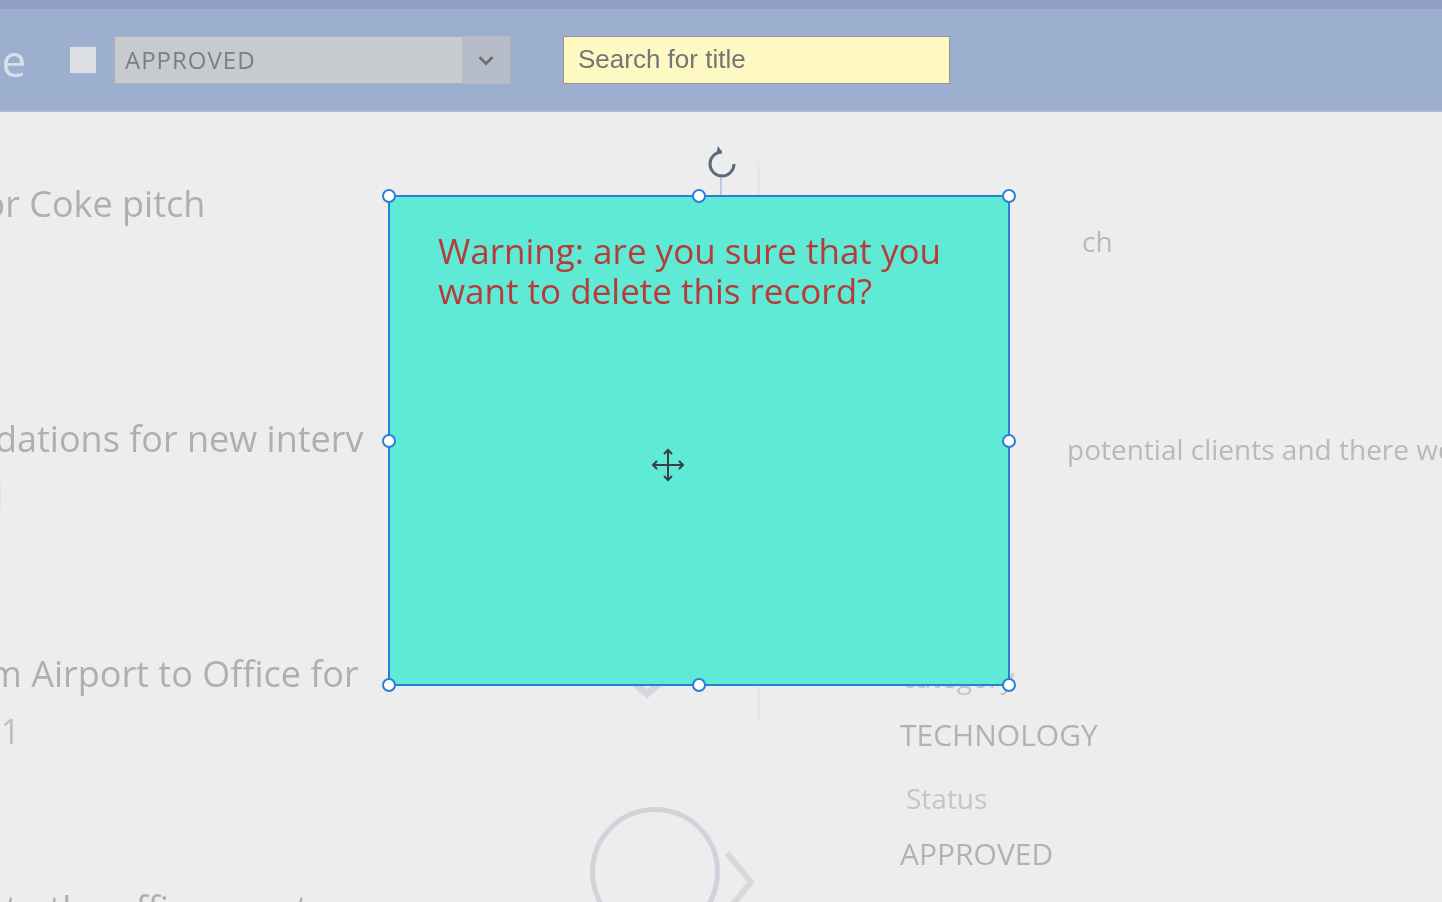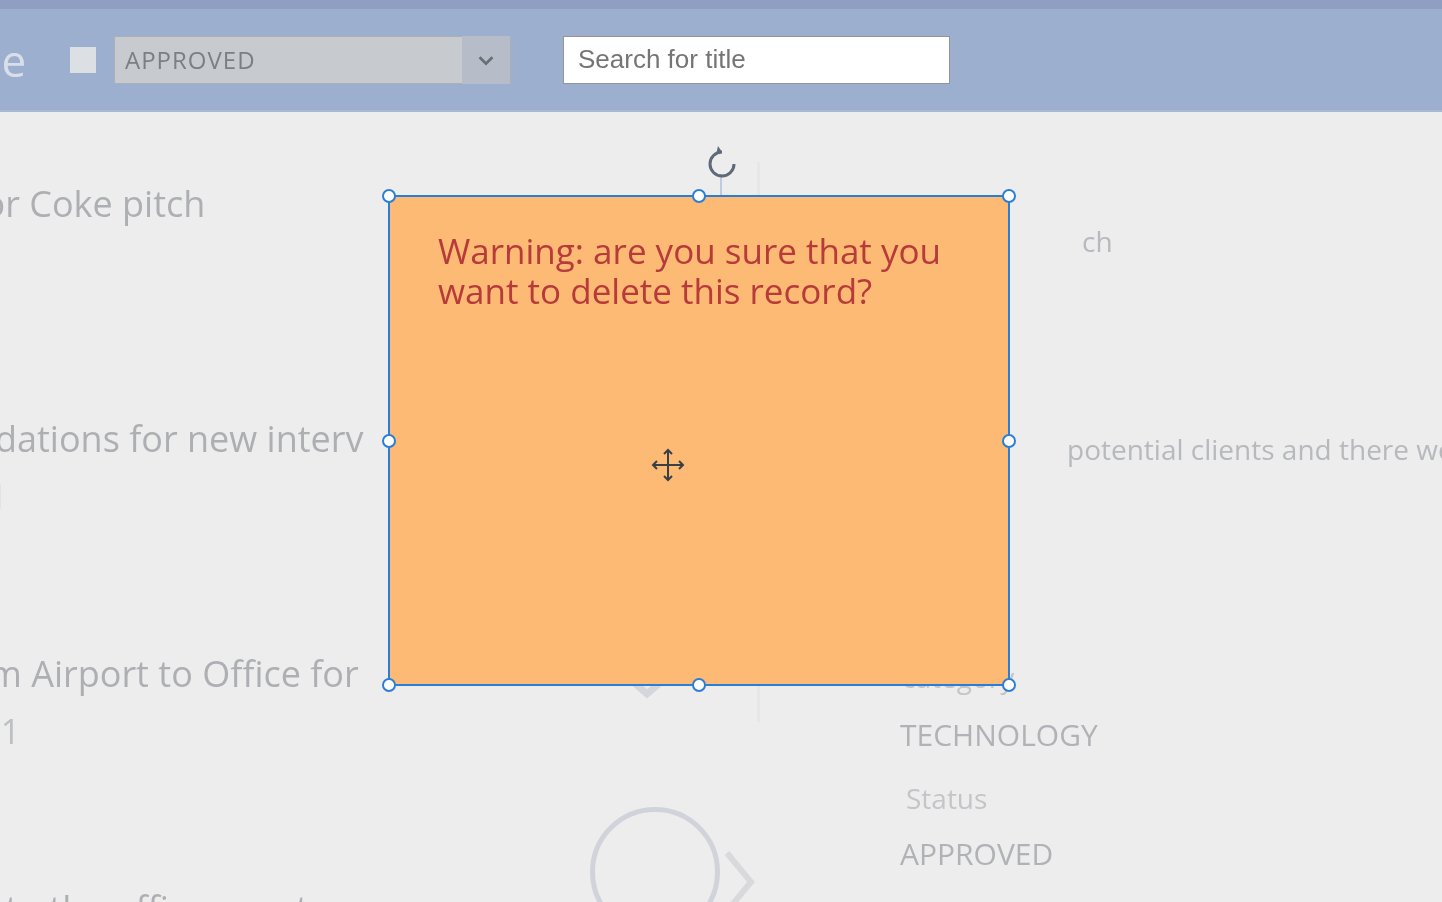--- a/index.html
+++ b/index.html
@@ -56,21 +56,21 @@
       background: #b6bdc9;
       display: flex;
       align-items: center;
       justify-content: center;
     }
     .dropdown-btn svg { width: 22px; height: 22px; }
     .search {
       margin-left: 52px;
       width: 387px;
       height: 48px;
-      background: #ffffff;
+      background: #fef9c3;
       border: 1px solid #92969b;
       color: #757a80;
       font-size: 26px;
       padding: 0 14px;
     }
 
     
     .main {
       position: relative;
       height: calc(902px - 9px - 103px);
@@ -168,21 +168,21 @@
       position: absolute;
       left: 757px; top: 50px; width: 3px; height: 560px;
       background: #d2d5d9; opacity: 0.4;
     }
 
     
     .modal {
       position: absolute;
       left: 388px; top: 83px;
       width: 622px; height: 491px;
-      background: #fdba74;
+      background: #5eead4;
       border: 2px solid #2b7ed8;
     }
     .modal-text {
       color: #b83b3b;
       font-size: 35px;
       line-height: 1.15;
       padding: 34px 40px 0 48px;
       font-weight: 400;
     }
     .move-cursor {

